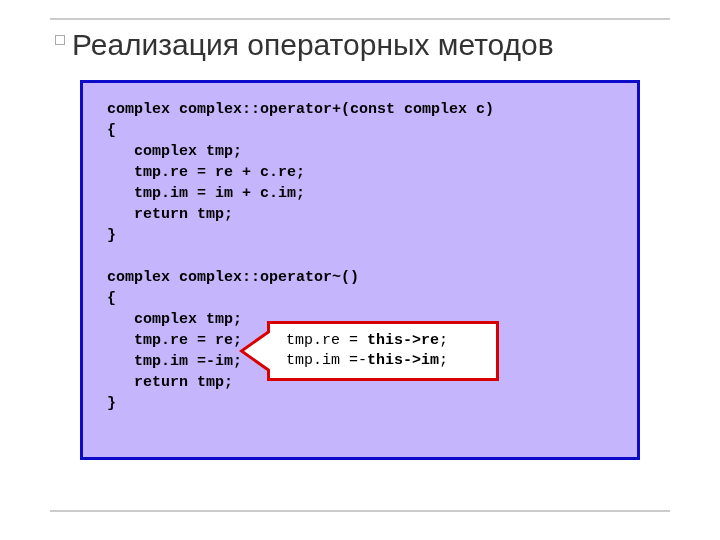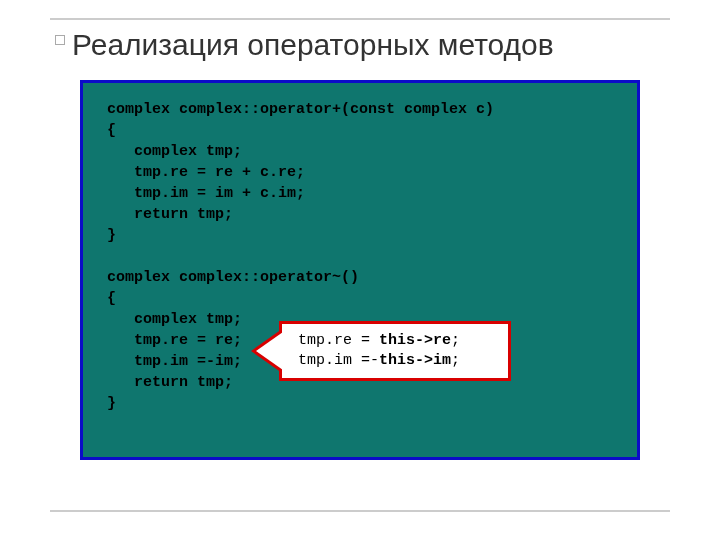--- a/index.html
+++ b/index.html
@@ -48,21 +48,21 @@
     color: #333;
     font-weight: 400;
   }
   .code-frame {
     position: absolute;
     left: 80px;
     top: 80px;
     width: 560px;
     height: 380px;
     border: 3px solid #0b0bc9;
-    background: #0f766e;
+    background: #c4b5fd;
     box-sizing: border-box;
   }
   .code-block {
     position: absolute;
     left: 24px;
     top: 16px;
     font-family: "Courier New", Courier, monospace;
     font-size: 15px;
     line-height: 21px;
     white-space: pre;
@@ -114,21 +114,21 @@
     font-family: "Courier New", Courier, monospace;
     font-size: 15px;
     line-height: 20px;
     white-space: pre;
     color: #000;
   }
 
   
   .callout2 {
     position: absolute;
-    left: 196px;
+    left: 184px;
     top: 238px;
     width: 232px;
     height: 60px;
     border: 3px solid #d80000;
     background: #fff;
     box-sizing: border-box;
   }
   .callout2::before {
     content: "";
     position: absolute;

